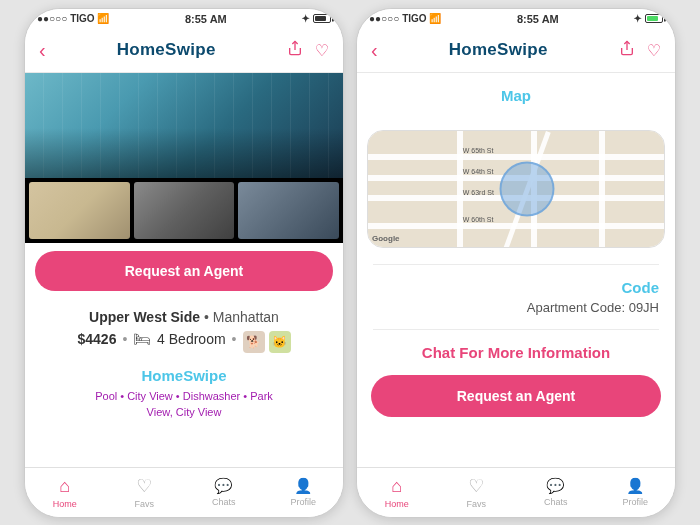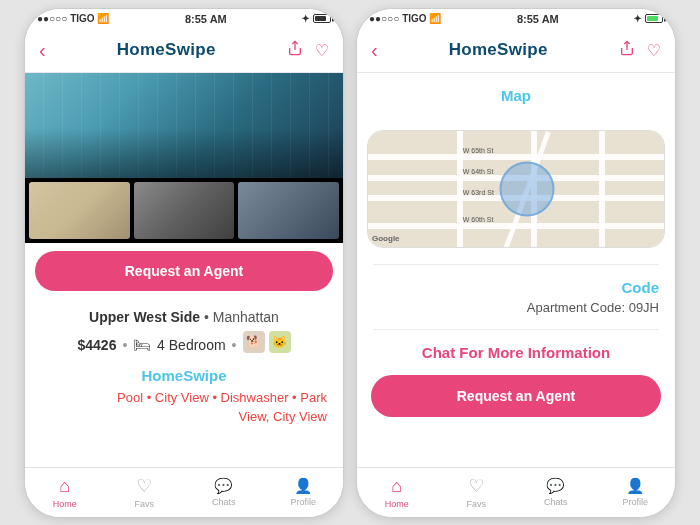--- a/index.html
+++ b/index.html
@@ -156,21 +156,21 @@
       padding: 10px 16px 6px;
       text-align: center;
     }
     .listing-location {
       font-size: 14px;
       color: #555;
     }
     .listing-location strong { color: #333; font-weight: 600; }
     .listing-price-row {
       display: flex;
-      align-items: flex-end;
+      align-items: flex-start;
       justify-content: center;
       gap: 6px;
       margin-top: 6px;
       font-size: 14px;
       color: #333;
     }
     .bullet { color: #999; }
     .pet-icons { display: flex; gap: 4px; }
     .pet-badge {
       width: 22px; height: 22px; border-radius: 4px;
@@ -183,24 +183,23 @@
       padding: 8px 16px;
       text-align: center;
     }
     .section-title {
       color: #4dc6e8;
       font-size: 15px;
       font-weight: 600;
       margin-bottom: 4px;
     }
     .amenities-text {
-      font-size: 13px;
-      color: #ef4444;
+      font-size: 11px;
+      color: #a21caf;
       line-height: 1.5;
-      text-align: right;
     }
 
     
     .tab-bar {
       height: 50px;
       border-top: 1px solid #e0e0e0;
       background: #fff;
       display: flex;
       align-items: center;
     }

